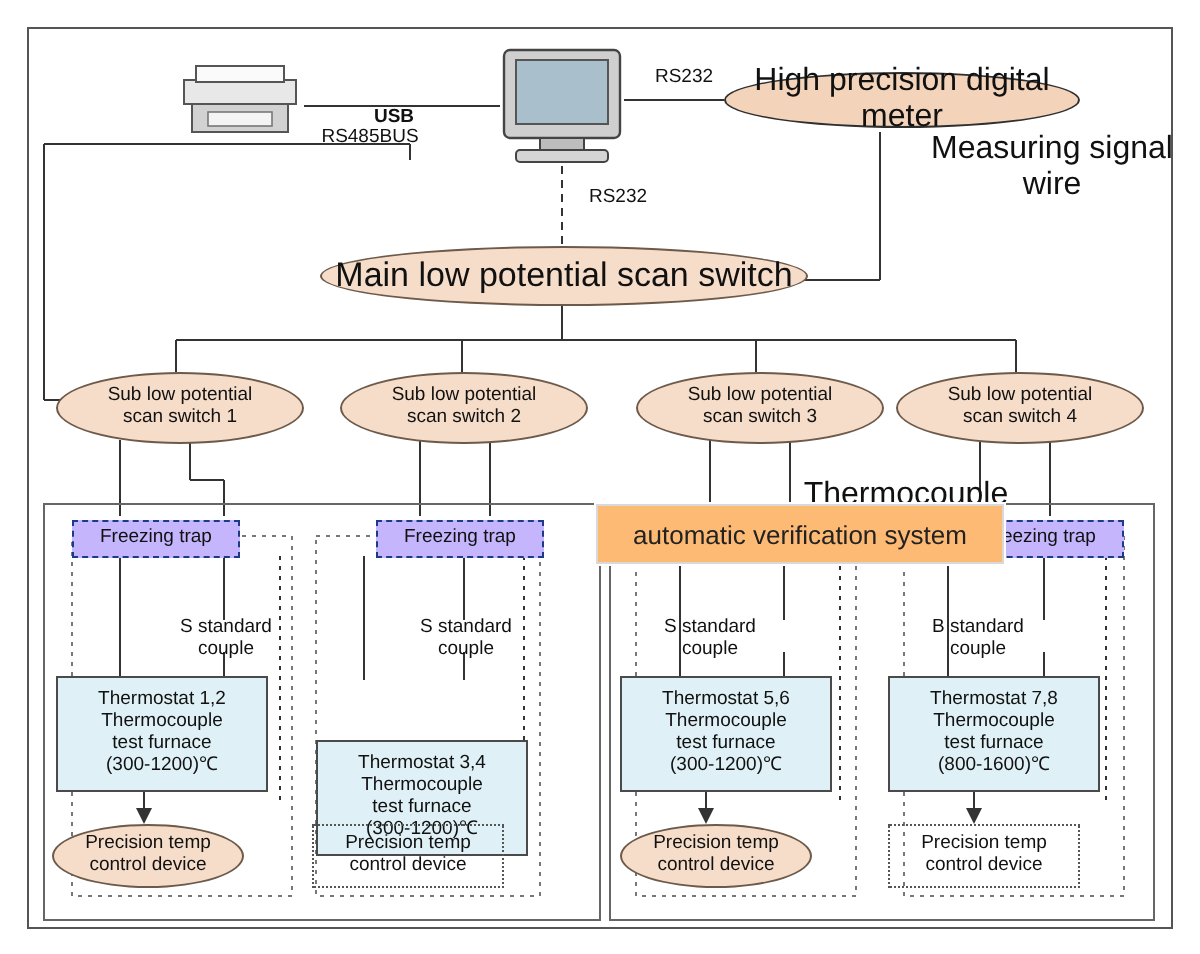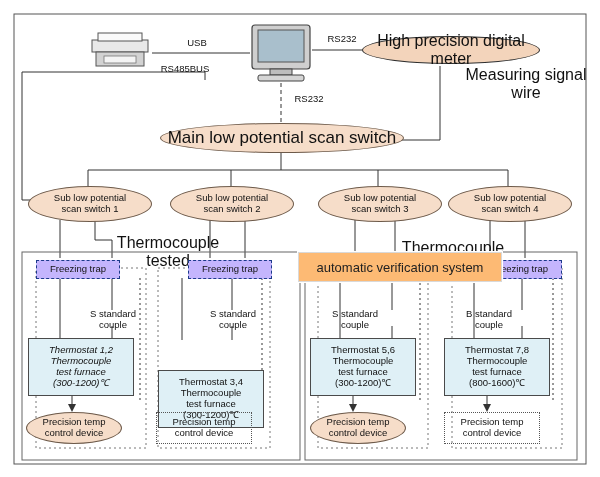--- a/index.html
+++ b/index.html
@@ -172,26 +172,25 @@
     </g>
 
     <g>
       <rect x="252" y="25" width="58" height="44" rx="3" fill="#cfcfcf" stroke="#444" stroke-width="1.2"></rect>
       <rect x="258" y="30" width="46" height="32" fill="#a9bfcc" stroke="#555" stroke-width="1"></rect>
       <rect x="270" y="69" width="22" height="6" fill="#bdbdbd" stroke="#444" stroke-width="1"></rect>
       <rect x="258" y="75" width="46" height="6" rx="2" fill="#d5d5d5" stroke="#444" stroke-width="1"></rect>
     </g>
   </svg>
 
-  <div class="node plain-label small" style="left:172px; top:36px; width:50px; height:14px;">USB</div>
+  <div class="node plain-label small" style="left:172px; top:52px; width:50px; height:14px;font-weight:bold;">USB</div>
   <div class="node plain-label small" style="left:150px; top:62px; width:70px; height:14px;">RS485BUS</div>
   <div class="node plain-label small" style="left:320px; top:32px; width:44px; height:14px;">RS232</div>
   <div class="node plain-label small" style="left:286px; top:92px; width:46px; height:14px;">RS232</div>
   <div class="node plain-label med" style="left:450px; top:76px; width:140px; height:16px; justify-content:flex-start;padding-left:12px;">Measuring signal wire</div>
-  <div class="node plain-label med" style="left:108px; top:238px; width:120px; height:28px; white-space:pre-line;">Thermocouple tested</div>
   <div class="node plain-label med" style="left:400px; top:240px; width:106px; height:16px;">Thermocouple</div>
 
   <div class="node ellipse-strong med" style="left:362px; top:36px; width:178px; height:28px;">High precision digital meter</div>
 
   <div class="node ellipse big" style="left:160px; top:123px; width:244px; height:30px;">Main low potential scan switch</div>
 
   <div class="node ellipse small" style="left:28px; top:186px; width:124px; height:36px; white-space:pre-line;">Sub low potential
 scan switch 1</div>
   <div class="node ellipse small" style="left:170px; top:186px; width:124px; height:36px; white-space:pre-line;">Sub low potential
 scan switch 2</div>
@@ -207,21 +206,21 @@
 
   <div class="node plain-label small" style="left:80px; top:306px; width:66px; height:28px; white-space:pre-line;">S standard
 couple</div>
   <div class="node plain-label small" style="left:200px; top:306px; width:66px; height:28px; white-space:pre-line;">S standard
 couple</div>
   <div class="node plain-label small" style="left:322px; top:306px; width:66px; height:28px; white-space:pre-line;">S standard
 couple</div>
   <div class="node plain-label small" style="left:456px; top:306px; width:66px; height:28px; white-space:pre-line;">B standard
 couple</div>
 
-  <div class="node rect-box small" style="left:28px; top:338px; width:106px; height:58px; white-space:pre-line;font-style:italic;">Thermostat 1,2
+  <div class="node rect-box small" style="left:28px; top:338px; width:106px; height:58px; white-space:pre-line;">Thermostat 1,2
 Thermocouple
 test furnace
 (300-1200)℃</div>
   <div class="node rect-box small" style="left:158px; top:338px; width:106px; height:58px; white-space:pre-line;margin-top:32px;">Thermostat 3,4
 Thermocouple
 test furnace
 (300-1200)℃</div>
   <div class="node rect-box small" style="left:310px; top:338px; width:106px; height:58px; white-space:pre-line;">Thermostat 5,6
 Thermocouple
 test furnace

